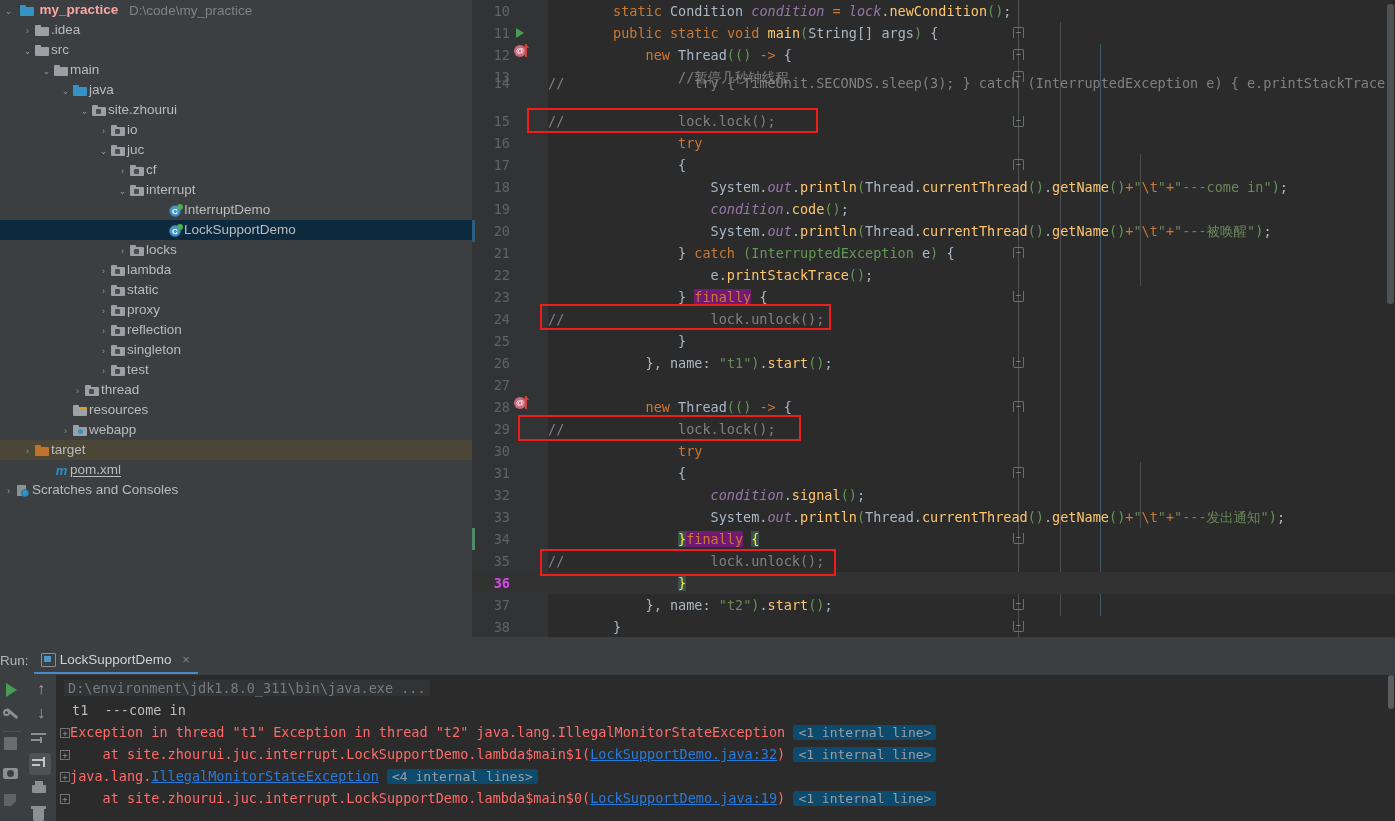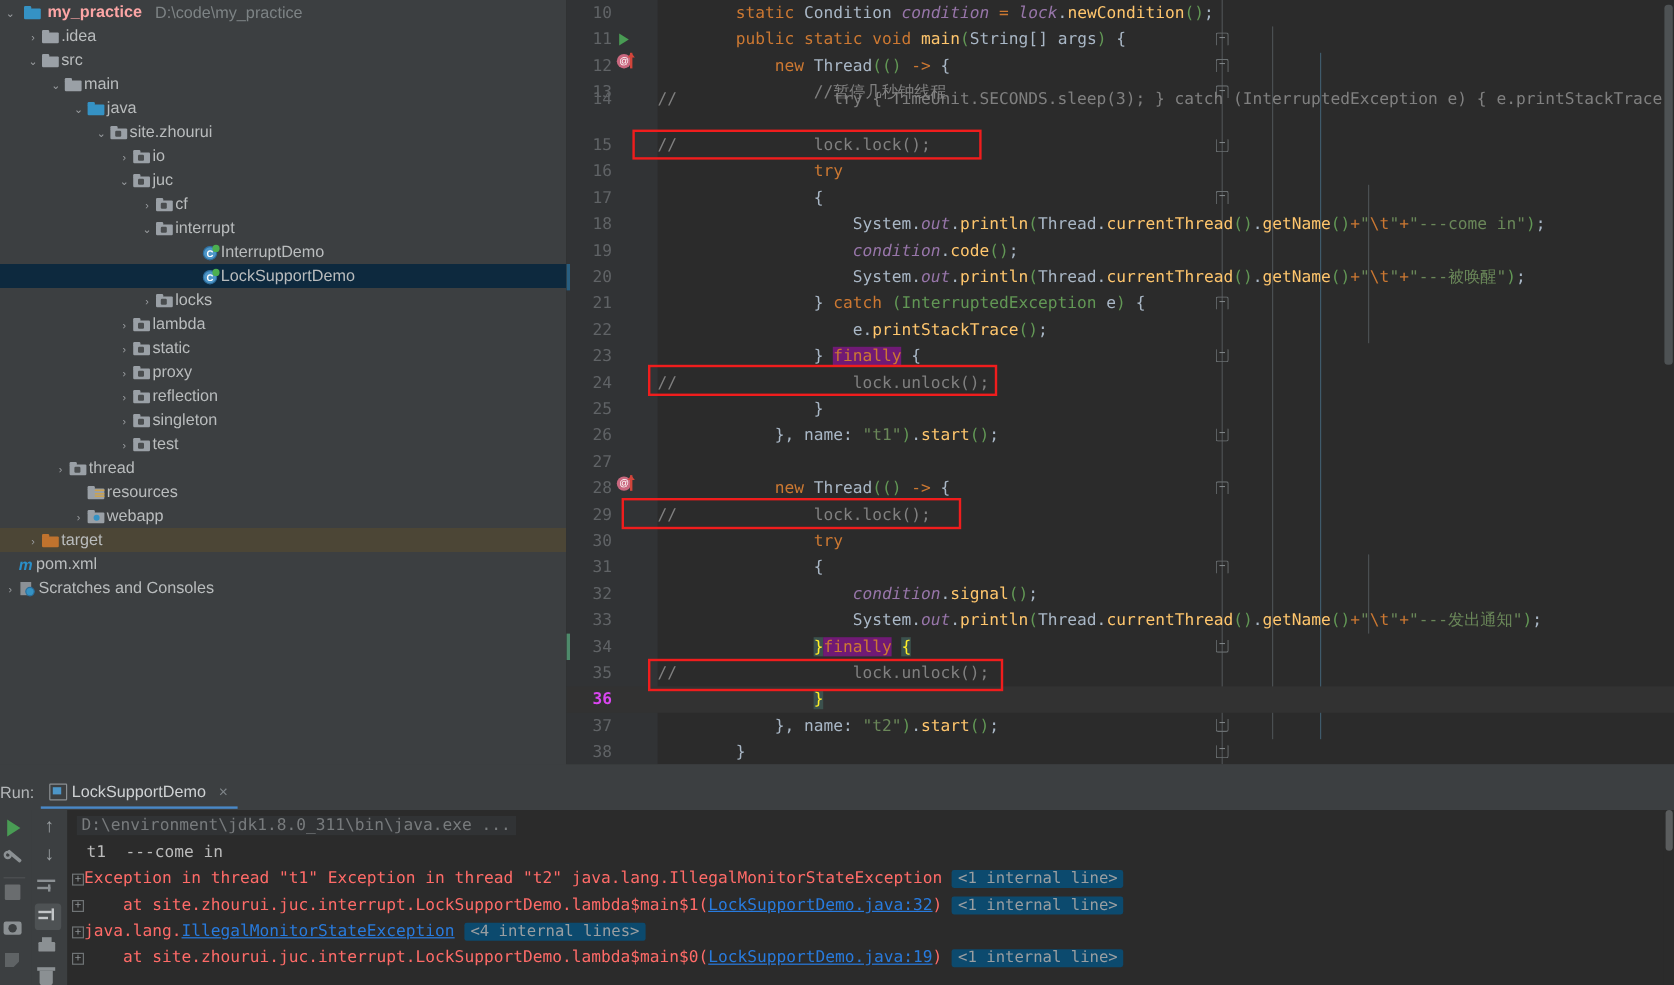--- a/index.html
+++ b/index.html
@@ -204,29 +204,29 @@
         <div class="row" style="padding-left: 116px;"><span class="arrow">⌄</span><span class="ico f-pkg"><span class="dot"></span></span><span class="lbl">interrupt</span></div>
         <div class="row" style="padding-left: 154px;"><span class="arrow"></span><span class="ico c-cls"><span class="circ">C</span><span class="run"></span></span><span class="lbl">InterruptDemo</span></div>
         <div class="row sel" style="padding-left: 154px;"><span class="arrow"></span><span class="ico c-cls"><span class="circ">C</span><span class="run"></span></span><span class="lbl">LockSupportDemo</span></div>
         <div class="row" style="padding-left: 116px;"><span class="arrow">›</span><span class="ico f-pkg"><span class="dot"></span></span><span class="lbl">locks</span></div>
         <div class="row" style="padding-left: 97px;"><span class="arrow">›</span><span class="ico f-pkg"><span class="dot"></span></span><span class="lbl">lambda</span></div>
         <div class="row" style="padding-left: 97px;"><span class="arrow">›</span><span class="ico f-pkg"><span class="dot"></span></span><span class="lbl">static</span></div>
         <div class="row" style="padding-left: 97px;"><span class="arrow">›</span><span class="ico f-pkg"><span class="dot"></span></span><span class="lbl">proxy</span></div>
         <div class="row" style="padding-left: 97px;"><span class="arrow">›</span><span class="ico f-pkg"><span class="dot"></span></span><span class="lbl">reflection</span></div>
         <div class="row" style="padding-left: 97px;"><span class="arrow">›</span><span class="ico f-pkg"><span class="dot"></span></span><span class="lbl">singleton</span></div>
         <div class="row" style="padding-left: 97px;"><span class="arrow">›</span><span class="ico f-pkg"><span class="dot"></span></span><span class="lbl">test</span></div>
-        <div class="row" style="padding-left: 44px;"><span class="arrow">›</span><span class="ico f-pkg"><span class="dot"></span></span><span class="lbl">thread</span></div>
+        <div class="row" style="padding-left: 71px;"><span class="arrow">›</span><span class="ico f-pkg"><span class="dot"></span></span><span class="lbl">thread</span></div>
         <div class="row" style="padding-left: 59px;"><span class="arrow"></span><span class="ico f-res"><span class="lines">
               <i></i>
               <i></i>
               <i></i>
             </span></span><span class="lbl">resources</span></div>
         <div class="row" style="padding-left: 59px;"><span class="arrow">›</span><span class="ico f-web"><span class="dot"></span></span><span class="lbl">webapp</span></div>
         <div class="row excl" style="padding-left: 21px;"><span class="arrow">›</span><span class="ico f-orange"></span><span class="lbl">target</span></div>
-        <div class="row" style=""><span class="arrow"></span><span class="m-ico">m</span><span class="lbl">pom.xml</span></div>
+        <div class="row" style="padding-left: 40px; text-decoration: underline;"><span class="arrow"></span><span class="m-ico">m</span><span class="lbl">pom.xml</span></div>
         <div class="row" style="padding-left: 2px;"><span class="arrow">›</span><span class="scratch"><span class="pg"></span><span class="cl"></span></span><span class="lbl">Scratches and Consoles</span></div>
       </div>
   </div>
 
   <div class="editor">
     <div class="gutter">
       <div class="marker-blue" style="top:220px;"></div>
       <div class="marker-blue" style="top:528px;height:22px;background:#4e8a6b;"></div>
     </div>
 

